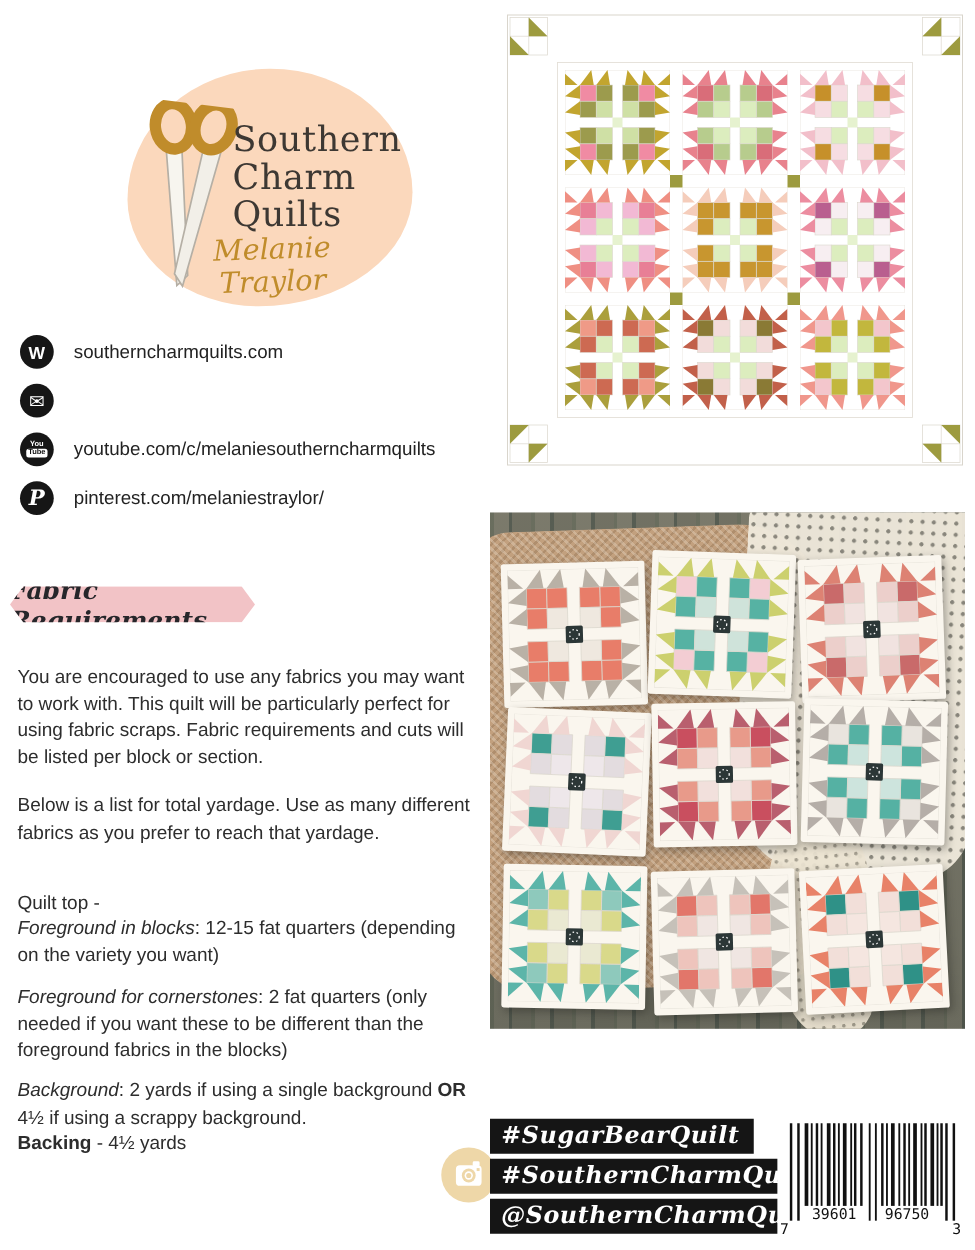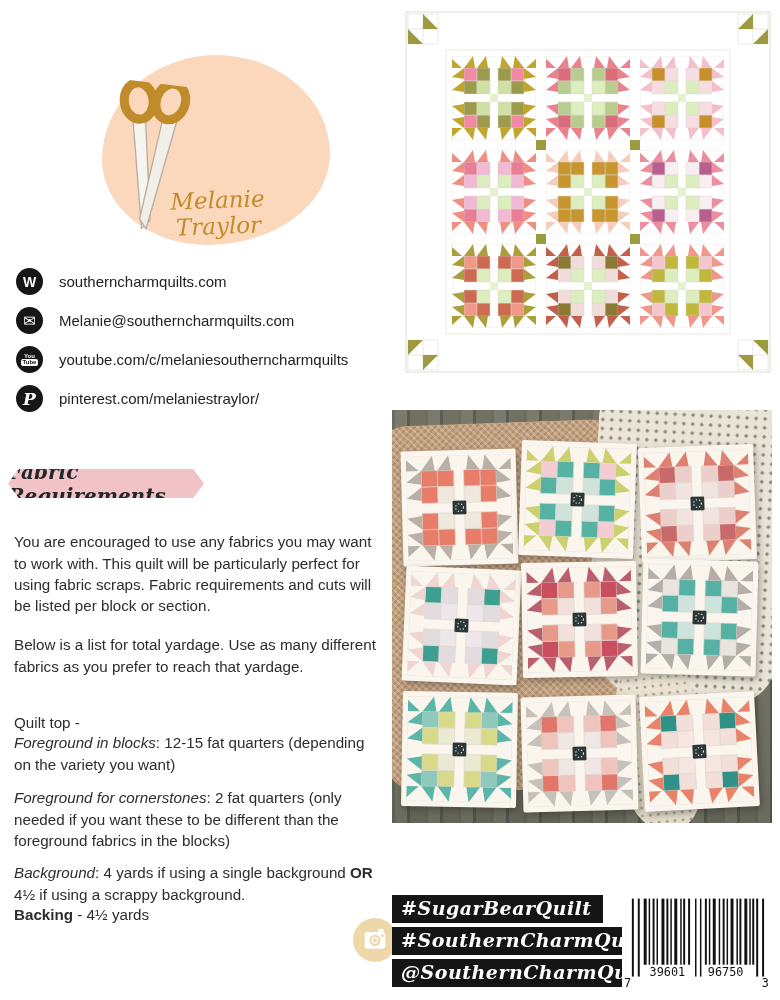--- a/index.html
+++ b/index.html
@@ -128,31 +128,35 @@
 
 
   <div class="logo-wrap">
     <div class="logo-blob"></div>
     <svg class="scissors" viewBox="0 0 52 100">
       <polygon points="11,22 20,25 31,90 26,96" fill="#f7f5ef" stroke="#b5afa5" stroke-width="0.9"></polygon>
       <polygon points="41,20 31,24 24,90 29,96" fill="#f2efe8" stroke="#b5afa5" stroke-width="0.9"></polygon>
       <ellipse cx="14" cy="13" rx="9.5" ry="12" fill="none" stroke="#c08c2b" stroke-width="6" transform="rotate(-14 14 13)"></ellipse>
       <ellipse cx="35" cy="11" rx="9.5" ry="12" fill="none" stroke="#c08c2b" stroke-width="6" transform="rotate(12 35 11)"></ellipse>
     </svg>
+    <div class="brand">
+      <div>Southern</div>
+      <div>Charm</div>
+      <div>Quilts</div>
+    </div>
     <div class="signature">Melanie Traylor</div>
   </div>
 
   <ul class="links">
     <li>
       <span class="cicon">W</span>
       <span class="label">southerncharmquilts.com</span>
     </li>
     <li>
       <span class="cicon env">✉</span>
-      <span class="label">Melanie@southerncharmquilts.com</span>
     </li>
     <li>
       <span class="cicon yt">
         <span class="yt-you">You</span>
         <span class="yt-tube">Tube</span>
       </span>
       <span class="label">youtube.com/c/melaniesoutherncharmquilts</span>
     </li>
     <li>
       <span class="cicon pin">P</span>
@@ -162,21 +166,21 @@
 
   <div class="banner">
     <span>Fabric Requirements</span>
   </div>
 
   <p class="para p-intro">You are encouraged to use any fabrics you may want to work with. This quilt will be particularly perfect for using fabric scraps. Fabric requirements and cuts will be listed per block or section.</p>
   <p class="para p-note">Below is a list for total yardage. Use as many different fabrics as you prefer to reach that yardage.</p>
   <p class="para p-quilttop">Quilt top -</p>
   <p class="para p-fgblocks"><span class="ital">Foreground in blocks</span><span>: 12-15 fat quarters (depending on the variety you want)</span></p>
   <p class="para p-fgcorner"><span class="ital">Foreground for cornerstones</span><span>: 2 fat quarters (only needed if you want these to be different than the foreground fabrics in the blocks)</span></p>
-  <p class="para p-background"><span class="ital">Background</span><span>: 4 yards if using a single background </span><span class="bold">OR</span><span> 4½ if using a scrappy background.</span></p>
+  <p class="para p-background"><span class="ital">Background</span><span>: 2 yards if using a single background </span><span class="bold">OR</span><span> 4½ if using a scrappy background.</span></p>
   <div class="para p-supplies">
     <div><span class="bold">Backing</span><span> - 4½ yards</span></div>
   </div>
 
   <svg class="quilt-ill" viewBox="0 0 372 372">
     <rect x="0" y="0" width="372" height="372" fill="#ffffff"></rect>
     <rect x="4" y="6" width="364" height="360" fill="none" stroke="#d9d5cc" stroke-width="0.8"></rect>
     <rect x="44" y="44" width="284" height="284" fill="none" stroke="#e3dfd6" stroke-width="0.7"></rect>
     <use href="#cornerU" transform="translate(6,8)"></use>
     <use href="#cornerU" transform="translate(366,8) scale(-1,1)"></use>

